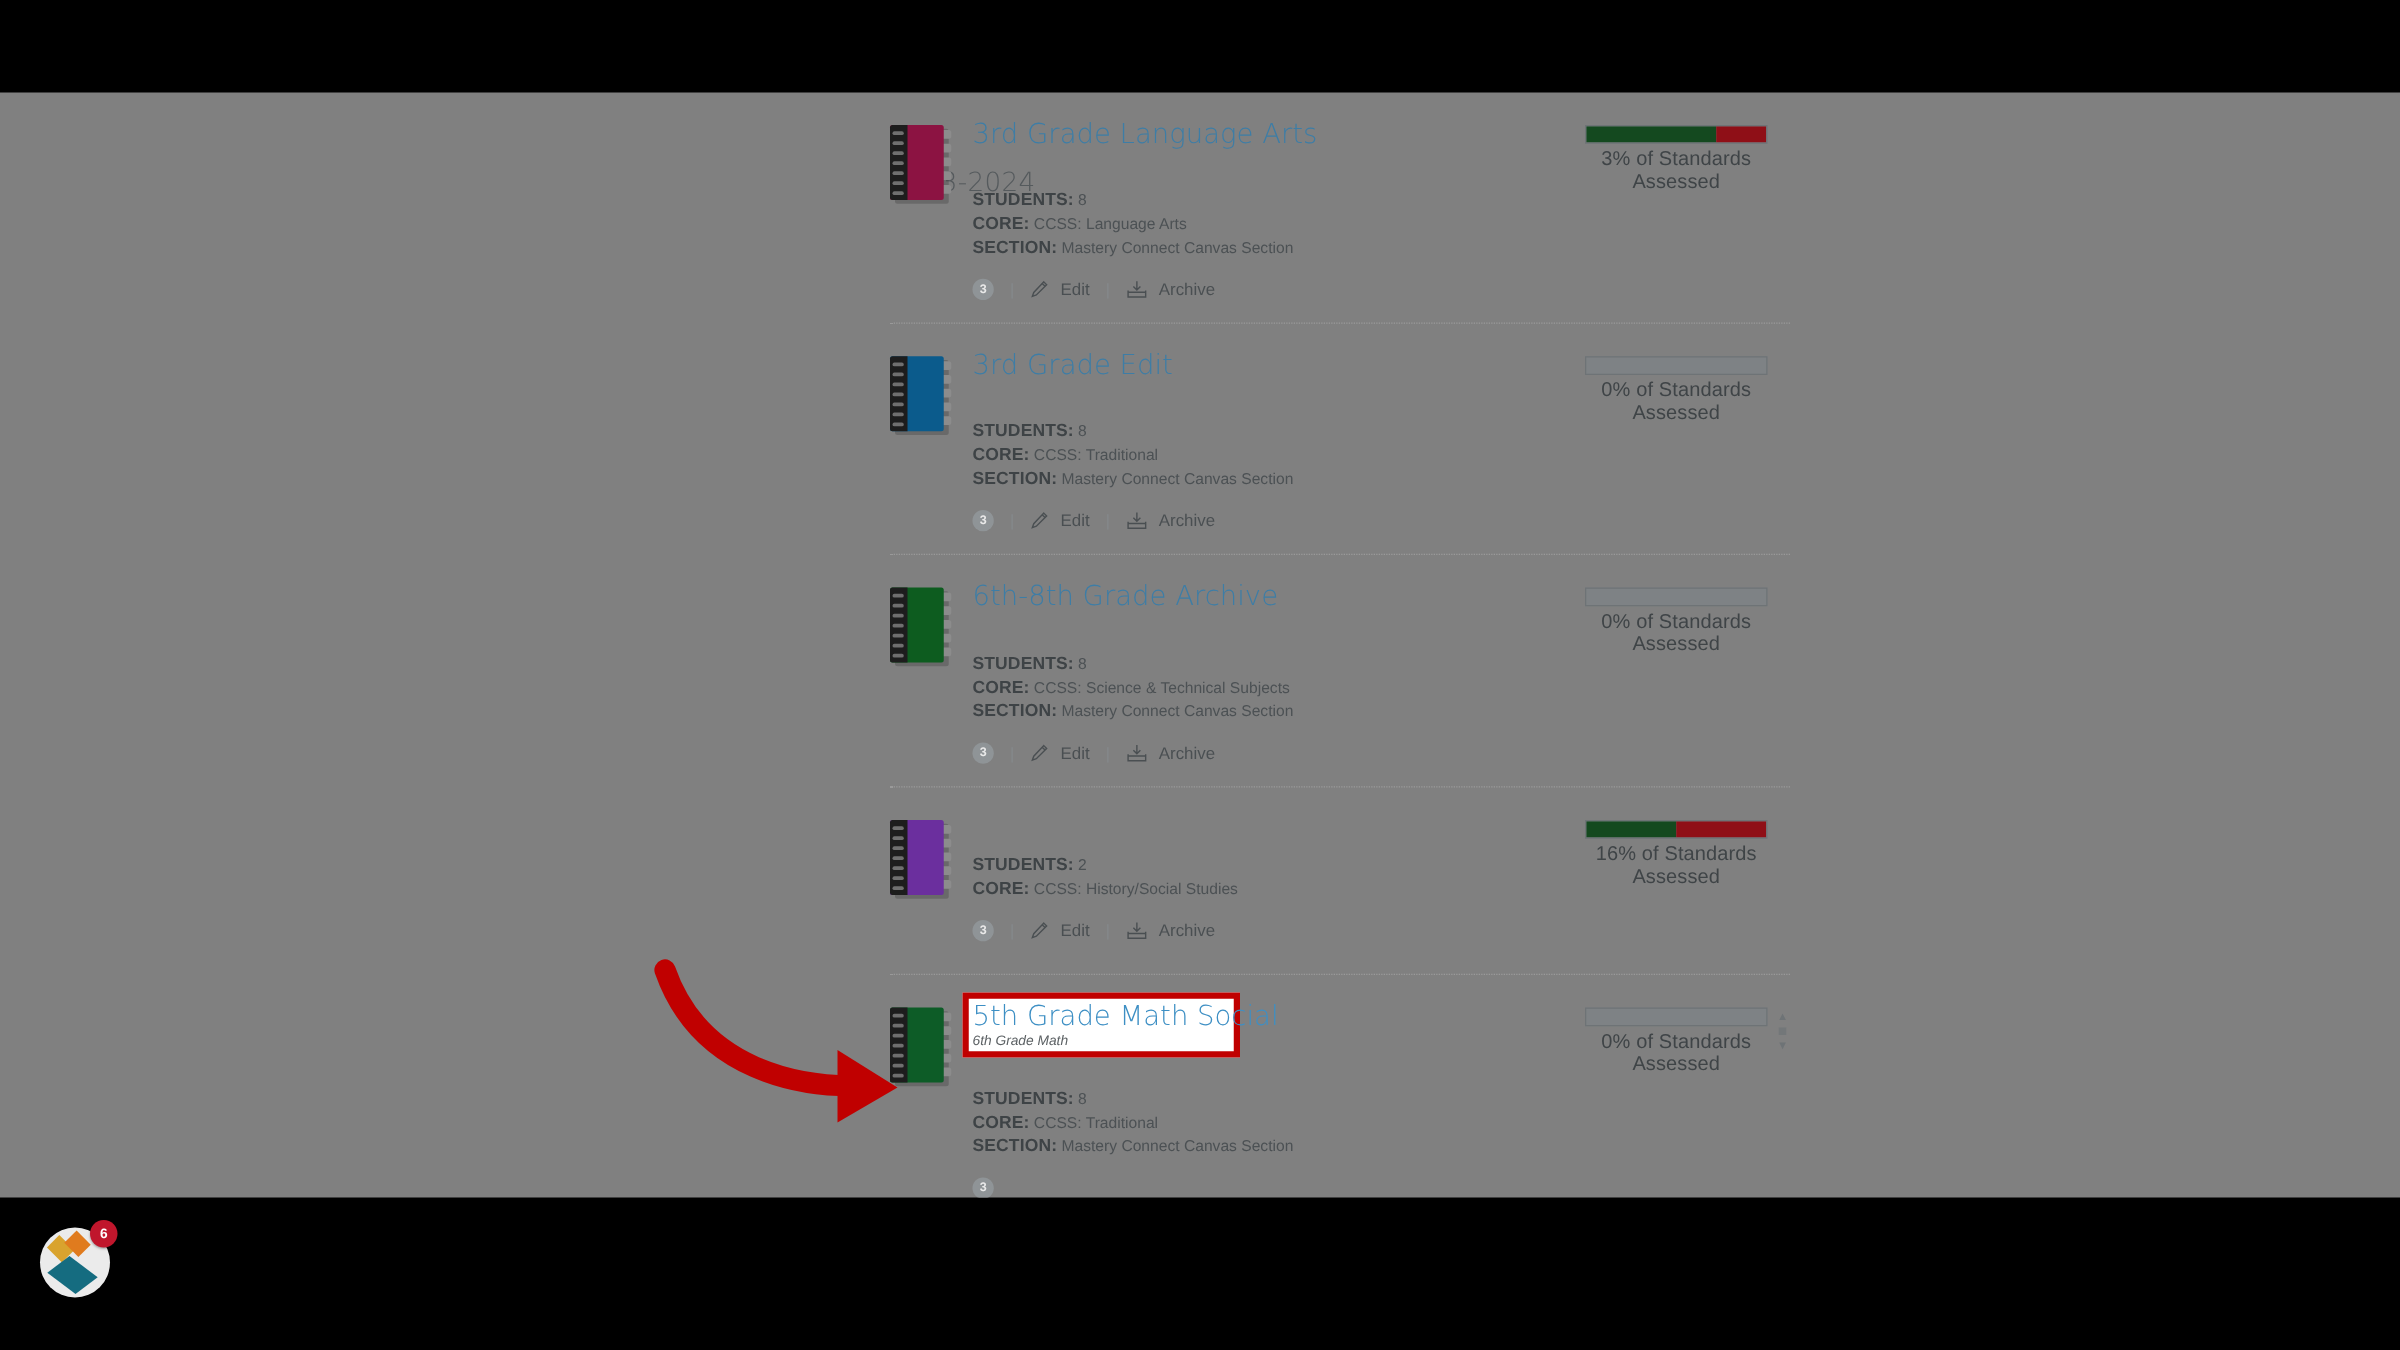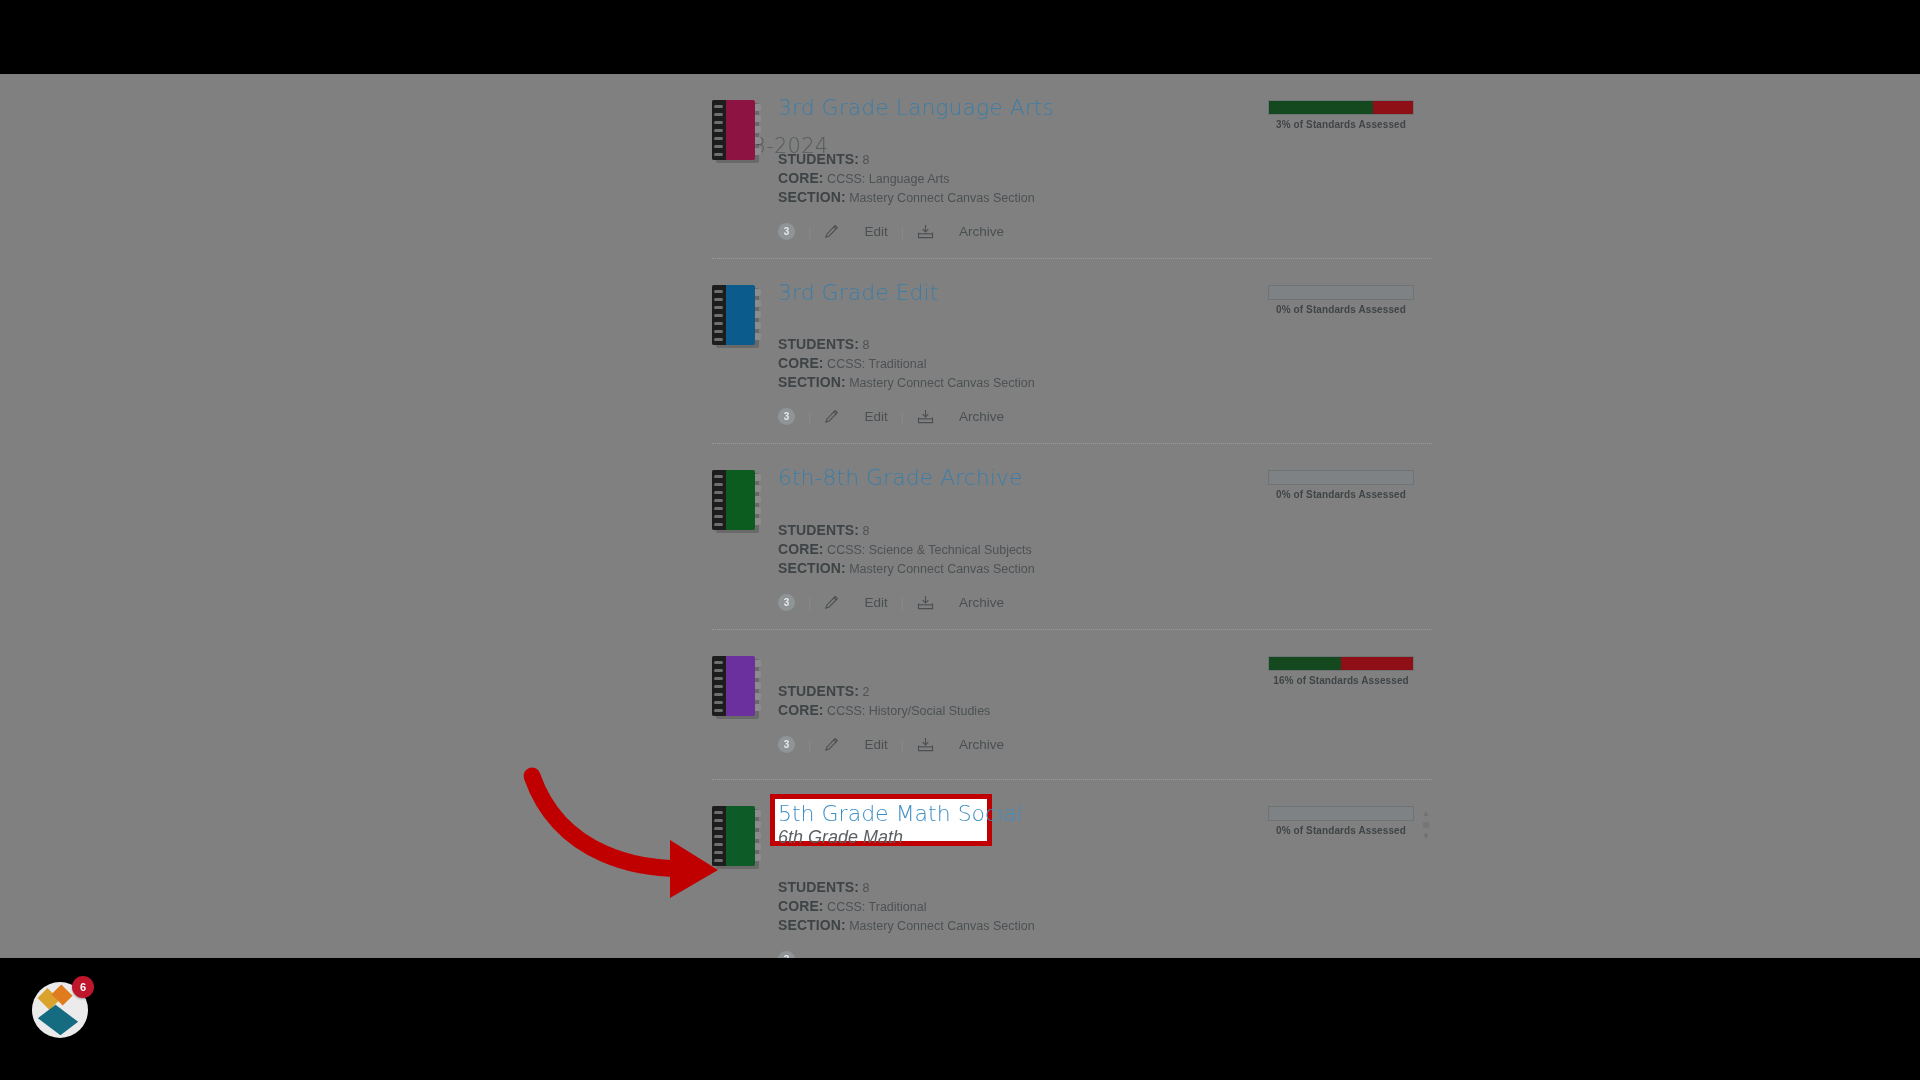--- a/index.html
+++ b/index.html
@@ -90,21 +90,21 @@
   .class-title {
     font-family: "DejaVu Sans", sans-serif;
     font-weight: 300;
     font-size: 22px;
     color: #3d7da6;
     line-height: 1.1;
     display: inline-block;
   }
   .class-sub {
     font-style: italic;
-    font-size: 18px;
+    font-size: 11px;
     color: #5c6164;
     margin-top: 1px;
   }
 
   .meta { margin-top: 30px; }
   .meta-line {
     font-size: 12.5px;
     color: #4c5154;
     line-height: 18px;
     white-space: nowrap;
@@ -125,43 +125,43 @@
     color: #4c5154;
   }
   .badge-count {
     display: inline-flex; align-items: center; justify-content: center;
     width: 17px; height: 17px; border-radius: 50%;
     background: #8f9497; color: #e9e9e9;
     font-size: 10px; font-weight: bold;
     font-family: "Liberation Sans", sans-serif;
   }
   .sep { color: #85898c; margin: 0 13px; font-size: 13px; }
-  .act { display: inline-flex; align-items: center; gap: 25px; cursor: pointer; }
+  .act { display: inline-flex; align-items: center; gap: 9px; cursor: pointer; }
   .act-label { font-size: 13.5px; color: #4a4f52; }
 
   
   .progress-wrap {
     position: absolute;
     right: 18px; top: 26px;
     width: 146px;
     text-align: center;
   }
   .pbar {
     width: 146px; height: 15px;
     border: 1px solid #6e7376;
     background: #7e8285;
     display: flex;
     overflow: hidden;
   }
   .pbar .green { background: #14491f; height: 100%; }
   .pbar .red   { background: #8f0f17; height: 100%; }
   .pct {
     margin-top: 4px;
-    font-size: 10px;
-    font-weight: bold;
+    font-size: 16px;
+    font-weight: normal;
     color: #3f4447;
     letter-spacing: .1px;
   }
 
   
   .sorter {
     position: absolute;
     right: 0px; top: 30px;
     width: 12px;
     display: flex; flex-direction: column; align-items: center; gap: 5px;

